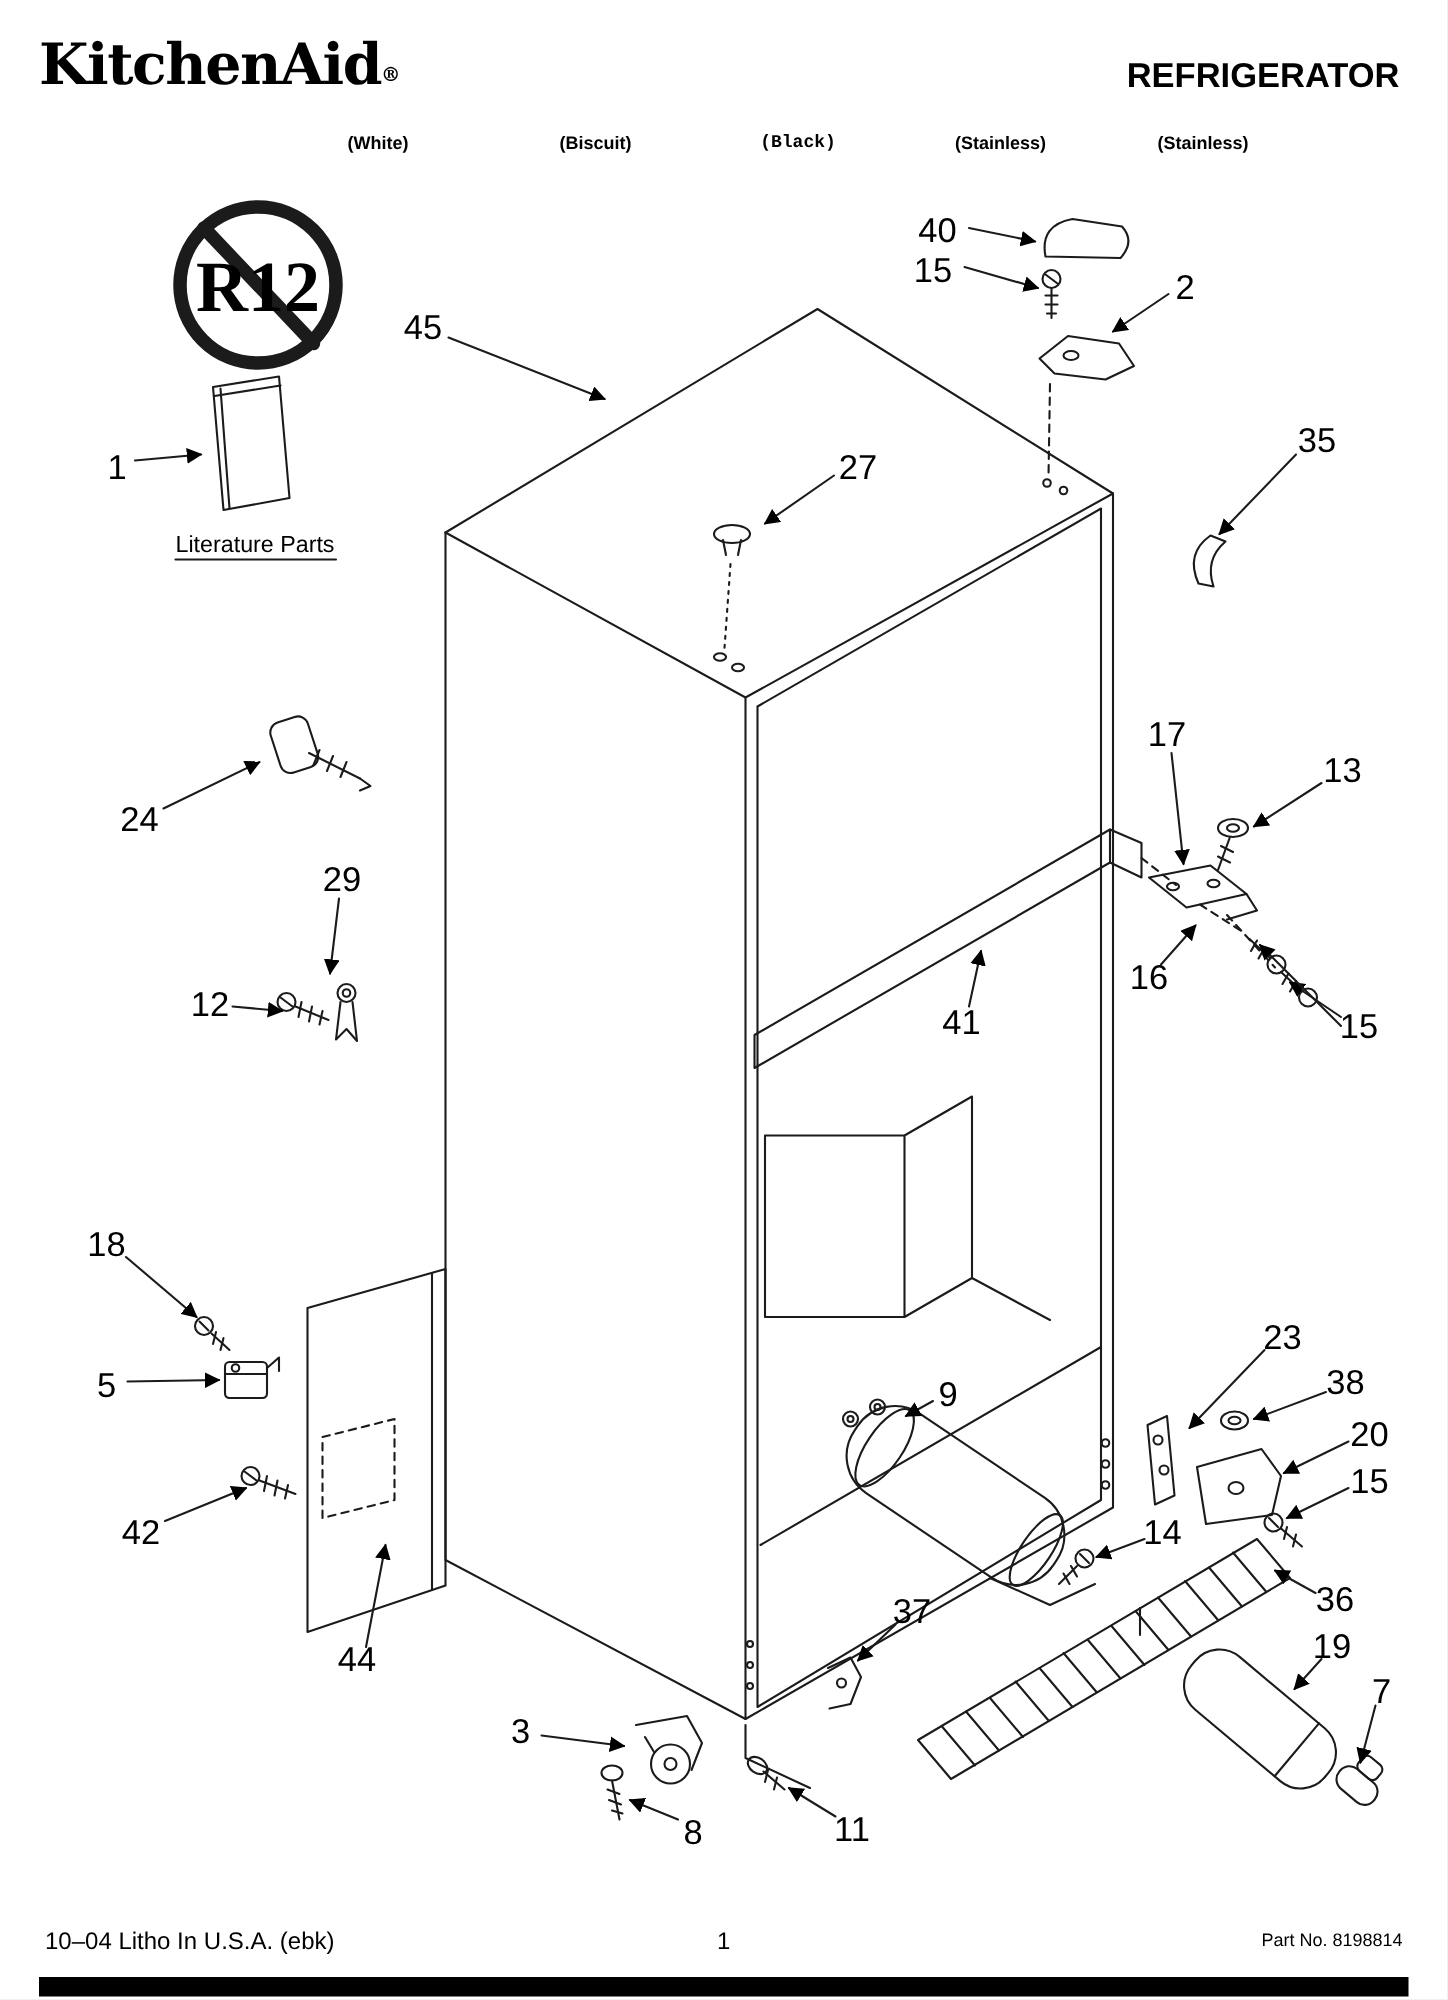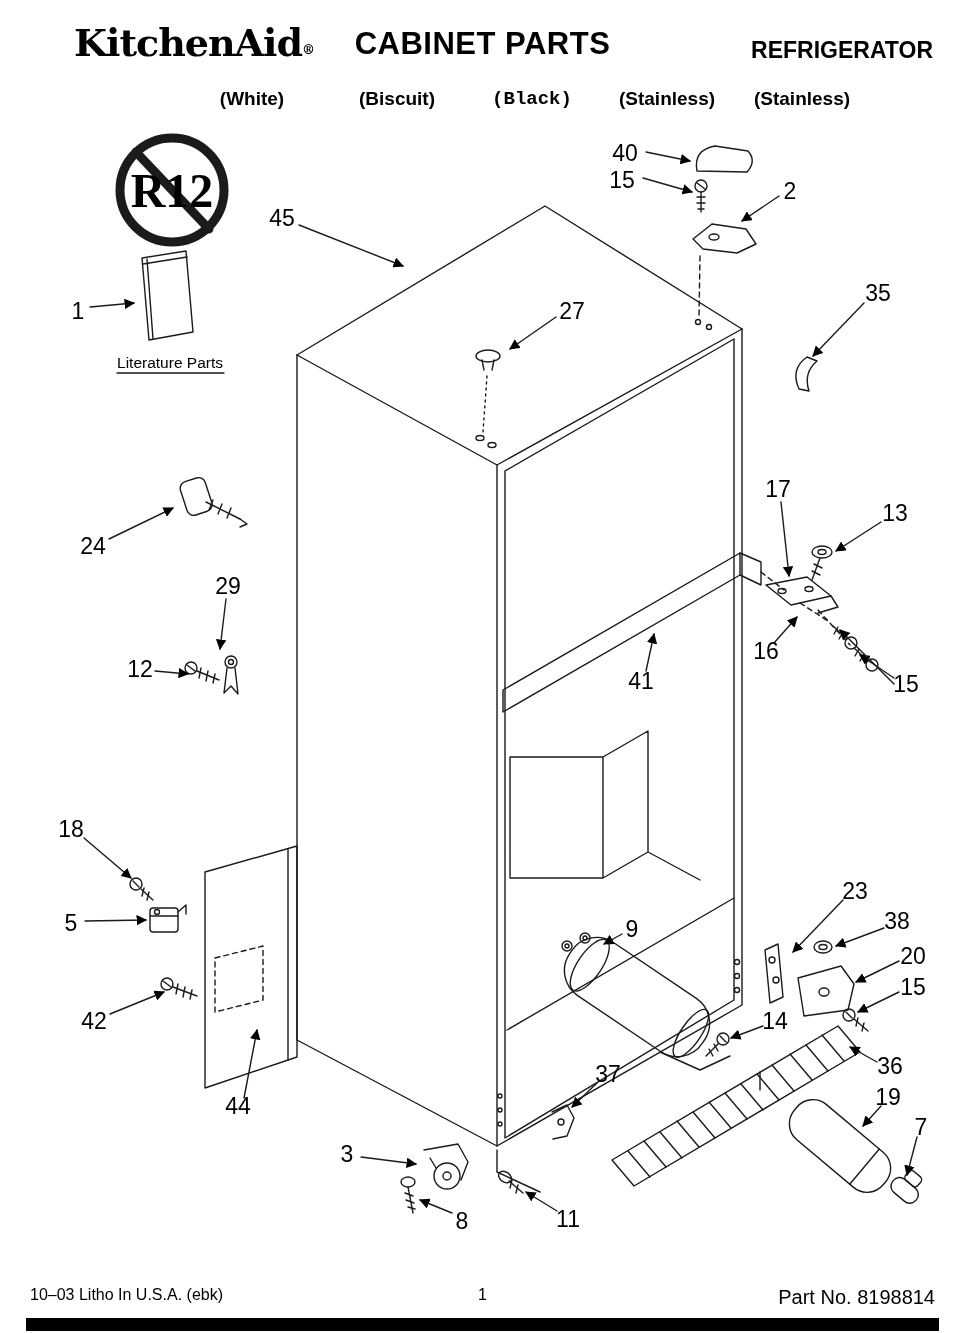--- a/index.html
+++ b/index.html
@@ -1,47 +1,46 @@
 <!DOCTYPE html>
 <html><head>
 <meta charset="utf-8">
 <style>
   html,body{margin:0;padding:0;background:#e8e8e8;}
   .page{position:relative;width:965px;height:1333px;background:#ffffff;margin:0 auto;
         font-family:"Liberation Sans",sans-serif;color:#000;overflow:hidden;}
   .abs{position:absolute;}
   .brand{left:26px;top:20px;font-family:"DejaVu Serif",serif;font-weight:bold;
-         font-size:38px;letter-spacing:-1px;white-space:nowrap;margin-left:48px;}
+         font-size:38px;letter-spacing:-1px;white-space:nowrap;}
   .brand sup{font-size:13px;font-weight:bold;vertical-align:2px;}
   .title{left:0;right:0;top:26px;text-align:center;font-size:31px;font-weight:bold;letter-spacing:.5px;}
   .category{right:32px;top:37px;font-size:23px;font-weight:bold;}
   .models{left:0;right:0;top:62px;text-align:center;font-size:18px;font-weight:bold;white-space:nowrap;}
-  .color-tag{top:88px;font-size:19px;font-weight:bold;transform:translateX(-50%);white-space:nowrap;}
+  .color-tag{top:88px;font-size:12px;font-weight:bold;transform:translateX(-50%);white-space:nowrap;}
   .diagram{left:0;top:0;width:965px;height:1333px;}
   g.art{stroke:#1b1b1b;fill:none;stroke-width:1.4;stroke-linecap:round;stroke-linejoin:round;}
   .thick{stroke-width:9;}
   .dash{stroke-dasharray:5 4;}
   .dots{stroke-dasharray:2 4;}
   .leader{stroke-width:1.4;marker-end:url(#arrowhead);}
   text{stroke:none;fill:#000;}
   .callout{font-family:"Liberation Sans",sans-serif;font-size:23px;text-anchor:middle;}
   .r12{font-family:"Liberation Serif",serif;font-size:48px;font-weight:bold;text-anchor:middle;}
   .lit{font-family:"Liberation Sans",sans-serif;font-size:15.5px;text-anchor:middle;}
   .footer-left{left:30px;top:1286px;font-size:16px;}
   .footer-page{left:0;right:0;top:1286px;text-align:center;font-size:16px;}
-  .footer-right{right:30px;top:1286px;font-size:20px;text-align:center;}
+  .footer-right{right:30px;top:1286px;font-size:12px;text-align:center;}
   .footer-rule{left:26px;top:1318px;width:913px;height:13px;background:#000;}
 </style>
 </head>
 <body>
 
 <div class="page">
 
   <div class="abs brand"><span>KitchenAid</span><sup>®</sup></div>
-  <div class="abs title">CABINET PARTS</div>
   <div class="abs category">REFRIGERATOR</div>
   <div class="abs color-tag" style="left:252px;">(White)</div>
   <div class="abs color-tag" style="left:397px;">(Biscuit)</div>
   <div class="abs color-tag" style="left:532px;font-family:Liberation Mono, monospace;">(Black)</div>
   <div class="abs color-tag" style="left:667px;">(Stainless)</div>
   <div class="abs color-tag" style="left:802px;">(Stainless)</div>
 
   <svg class="abs diagram" viewBox="0 0 965 1333">
     <defs>
       <marker id="arrowhead" viewBox="0 0 10 10" refX="9" refY="5" markerWidth="7.5" markerHeight="7.5" orient="auto-start-reverse">
@@ -366,18 +365,18 @@
         <text class="callout" x="888" y="1105">19</text>
         <text class="callout" x="921" y="1135">7</text>
         <text class="callout" x="608" y="1082">37</text>
         <text class="callout" x="347" y="1162">3</text>
         <text class="callout" x="462" y="1229">8</text>
         <text class="callout" x="568" y="1227">11</text>
       </g>
     </g>
   </svg>
 
-  <div class="abs footer-left">10–03 Litho In U.S.A. (ebk)</div>
+  <div class="abs footer-left">10–04 Litho In U.S.A. (ebk)</div>
   <div class="abs footer-page">1</div>
   <div class="abs footer-right">Part No. 8198814</div>
   <div class="abs footer-rule"></div>
 
 </div>
 
 </body></html>

